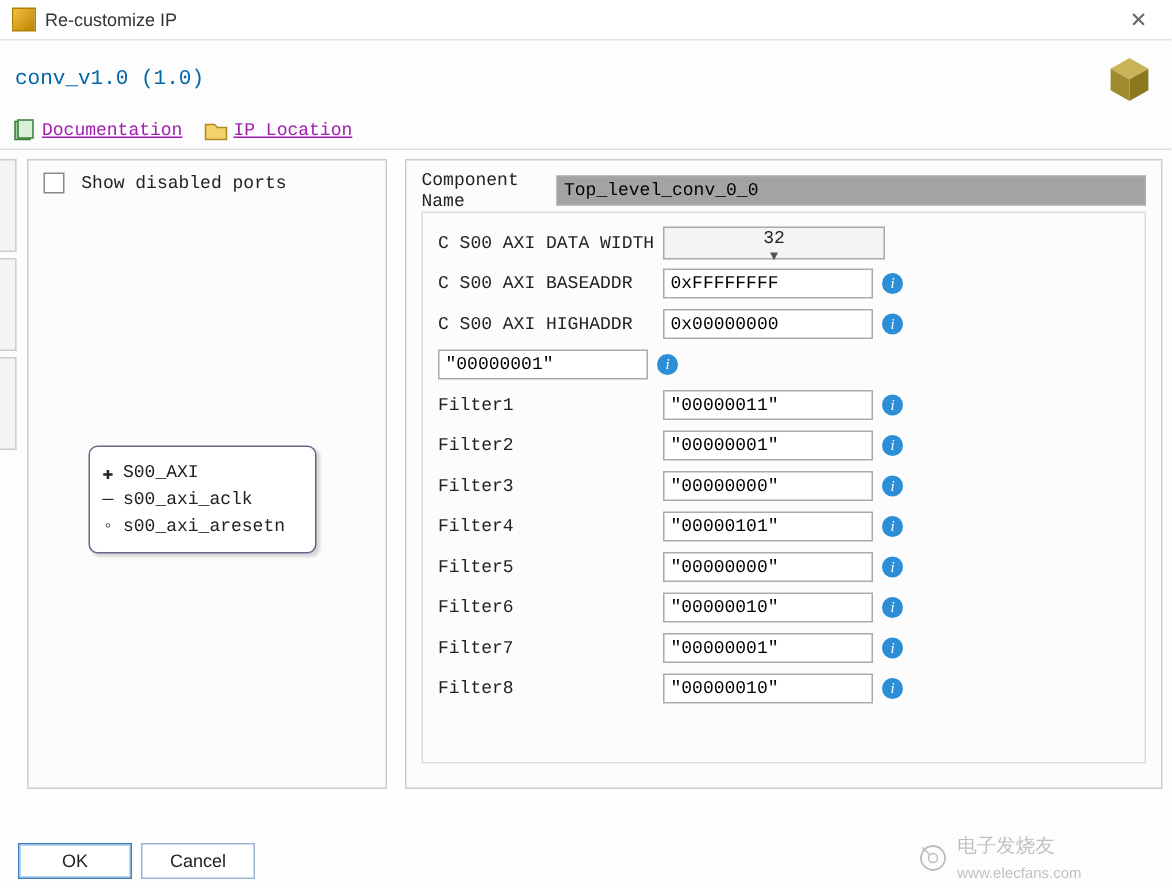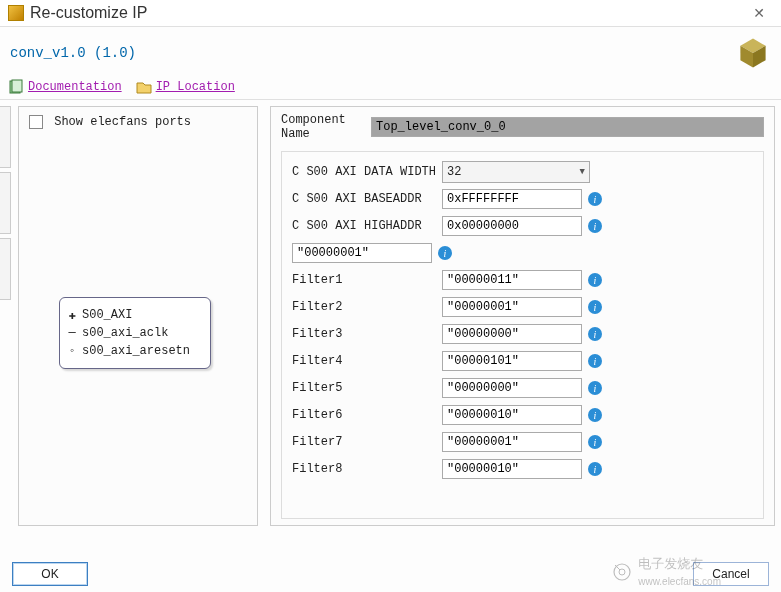--- a/index.html
+++ b/index.html
@@ -24,21 +24,21 @@
   }
   .titlebar .app-icon {
     width: 14px; height: 14px;
     background: linear-gradient(135deg,#f0c040,#c08000);
     margin-right: 6px;
     border:1px solid #b08000;
   }
   .titlebar .title {
     flex: 1;
     font-family: "Segoe UI", sans-serif;
-    font-size: 16px;
+    font-size: 12px;
     color: #333;
   }
   .titlebar .winbtn {
     width: 28px; height: 26px;
     display:flex;align-items:center;justify-content:center;
     font-family: "Segoe UI", sans-serif;
     color:#666;
     font-size:14px;
   }
   .header {
@@ -125,30 +125,31 @@
     background:#fff;
   }
   .row .sel{
     width:138px;
     height:20px;
     border:1px solid #aaa;
     background:#f4f4f4;
     display:flex;align-items:center;
     padding:0 4px;
     justify-content:space-between;
+    flex-direction:column;
   }
   .row .chev{font-size:9px;color:#555;}
   .info-icon{
     width:14px;height:14px;border-radius:50%;
     background:#2b8ed6;color:#fff;
     display:inline-flex;align-items:center;justify-content:center;
     font-family:"Georgia",serif;font-style:italic;font-size:10px;
     margin-left:6px;
   }
-  .comp-row{display:flex;align-items:center;margin-bottom:10px;}
+  .comp-row{display:flex;align-items:center;}
   .comp-row .lbl{width:90px;}
   .comp-row .inp{flex:1;height:18px;border:1px solid #aaa;padding:0 4px;font-family:inherit;font-size:12px;background:#a3a3a3;}
   .inner-cfg{
     border:1px solid #ddd;
     padding:8px 10px;
     height: calc(100% - 38px);
     box-sizing:border-box;
   }
   .ip-box{
     position:absolute;
@@ -163,24 +164,24 @@
   }
   .port{
     display:flex;align-items:center;height:18px;white-space:nowrap;
   }
   .port .glyph{width:16px;display:inline-flex;justify-content:center;margin-right:2px;}
   .footer{
     position:absolute;
     bottom:0;left:0;right:0;
     height:36px;
     display:flex;
-    justify-content:space-between;
+    justify-content:flex-start;
     align-items:center;
     padding:0 12px;
-    gap:16px;
+    gap:6px;
     box-sizing:border-box;
   }
   .btn{
     min-width:74px;height:22px;
     border:1px solid #9cb4d8;
     background:#fff;
     font-family:"Segoe UI",sans-serif;
     font-size:12px;
     display:flex;align-items:center;justify-content:center;
   }
@@ -236,21 +237,21 @@
 <div class="body">
   <div class="left-panels">
     <div class="vtab"></div>
     <div class="vtab"></div>
     <div class="vtab"></div>
   </div>
 
   <div class="panel preview">
     <div>
       <span class="cbx"></span>
-      <span>Show elecfans ports</span>
+      <span>Show disabled ports</span>
     </div>
 
     <div class="ip-box">
       <div class="port">
         <span class="glyph">✚</span>
         <span>S00_AXI</span>
       </div>
       <div class="port">
         <span class="glyph">—</span>
         <span>s00_axi_aclk</span>

